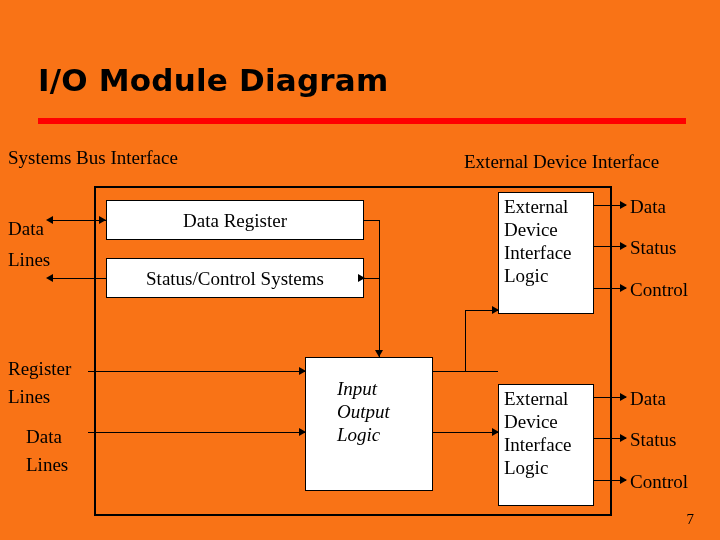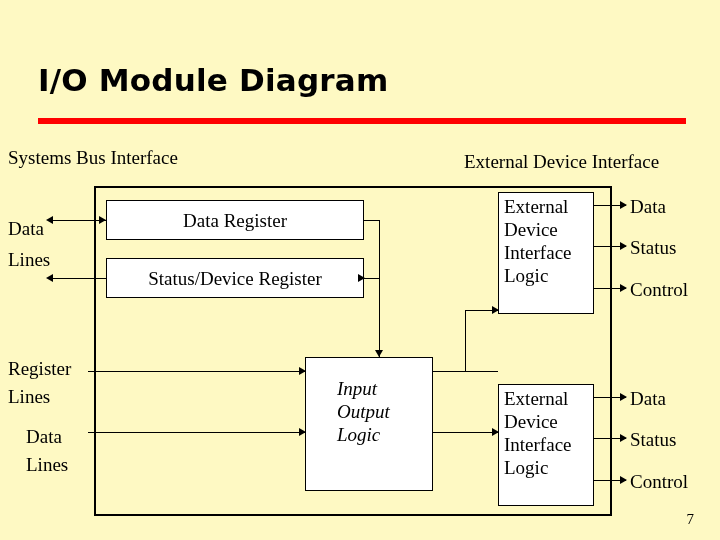--- a/index.html
+++ b/index.html
@@ -4,21 +4,21 @@
 <style>
   html, body {
     margin: 0;
     padding: 0;
     background: #ffffff;
   }
   #slide {
     position: relative;
     width: 720px;
     height: 540px;
-    background: #fef9c3;
+    background: #f97316;
     overflow: hidden;
     font-family: "Liberation Serif", serif;
     color: #000000;
   }
   .title {
     position: absolute;
     left: 38px;
     top: 62px;
     font-family: "DejaVu Sans", sans-serif;
     font-weight: bold;
@@ -112,21 +112,21 @@
 
   <div class="label" style="left:464px; top:150px;">External Device Interface</div>
   <div class="label" style="left:8px; top:146px;">Systems Bus Interface</div>
 
   <div class="outer-frame" style="left:94px; top:186px; width:518px; height:330px;"></div>
 
   <div class="box" style="left:106px; top:200px; width:258px; height:40px;"></div>
   <div class="box-text" style="left:106px; top:209px; width:258px; text-align:center;">Data Register</div>
 
   <div class="box" style="left:106px; top:258px; width:258px; height:40px;"></div>
-  <div class="box-text" style="left:106px; top:267px; width:258px; text-align:center;">Status/Device Register</div>
+  <div class="box-text" style="left:106px; top:267px; width:258px; text-align:center;">Status/Control Systems</div>
 
   <div class="box" style="left:305px; top:357px; width:128px; height:134px;"></div>
   <div class="box-text" style="left:337px; top:377px;font-style:italic;">Input
 Output
 Logic</div>
 
   <div class="box" style="left:498px; top:192px; width:96px; height:122px;"></div>
   <div class="box-text" style="left:504px; top:195px;">External
 Device
 Interface

